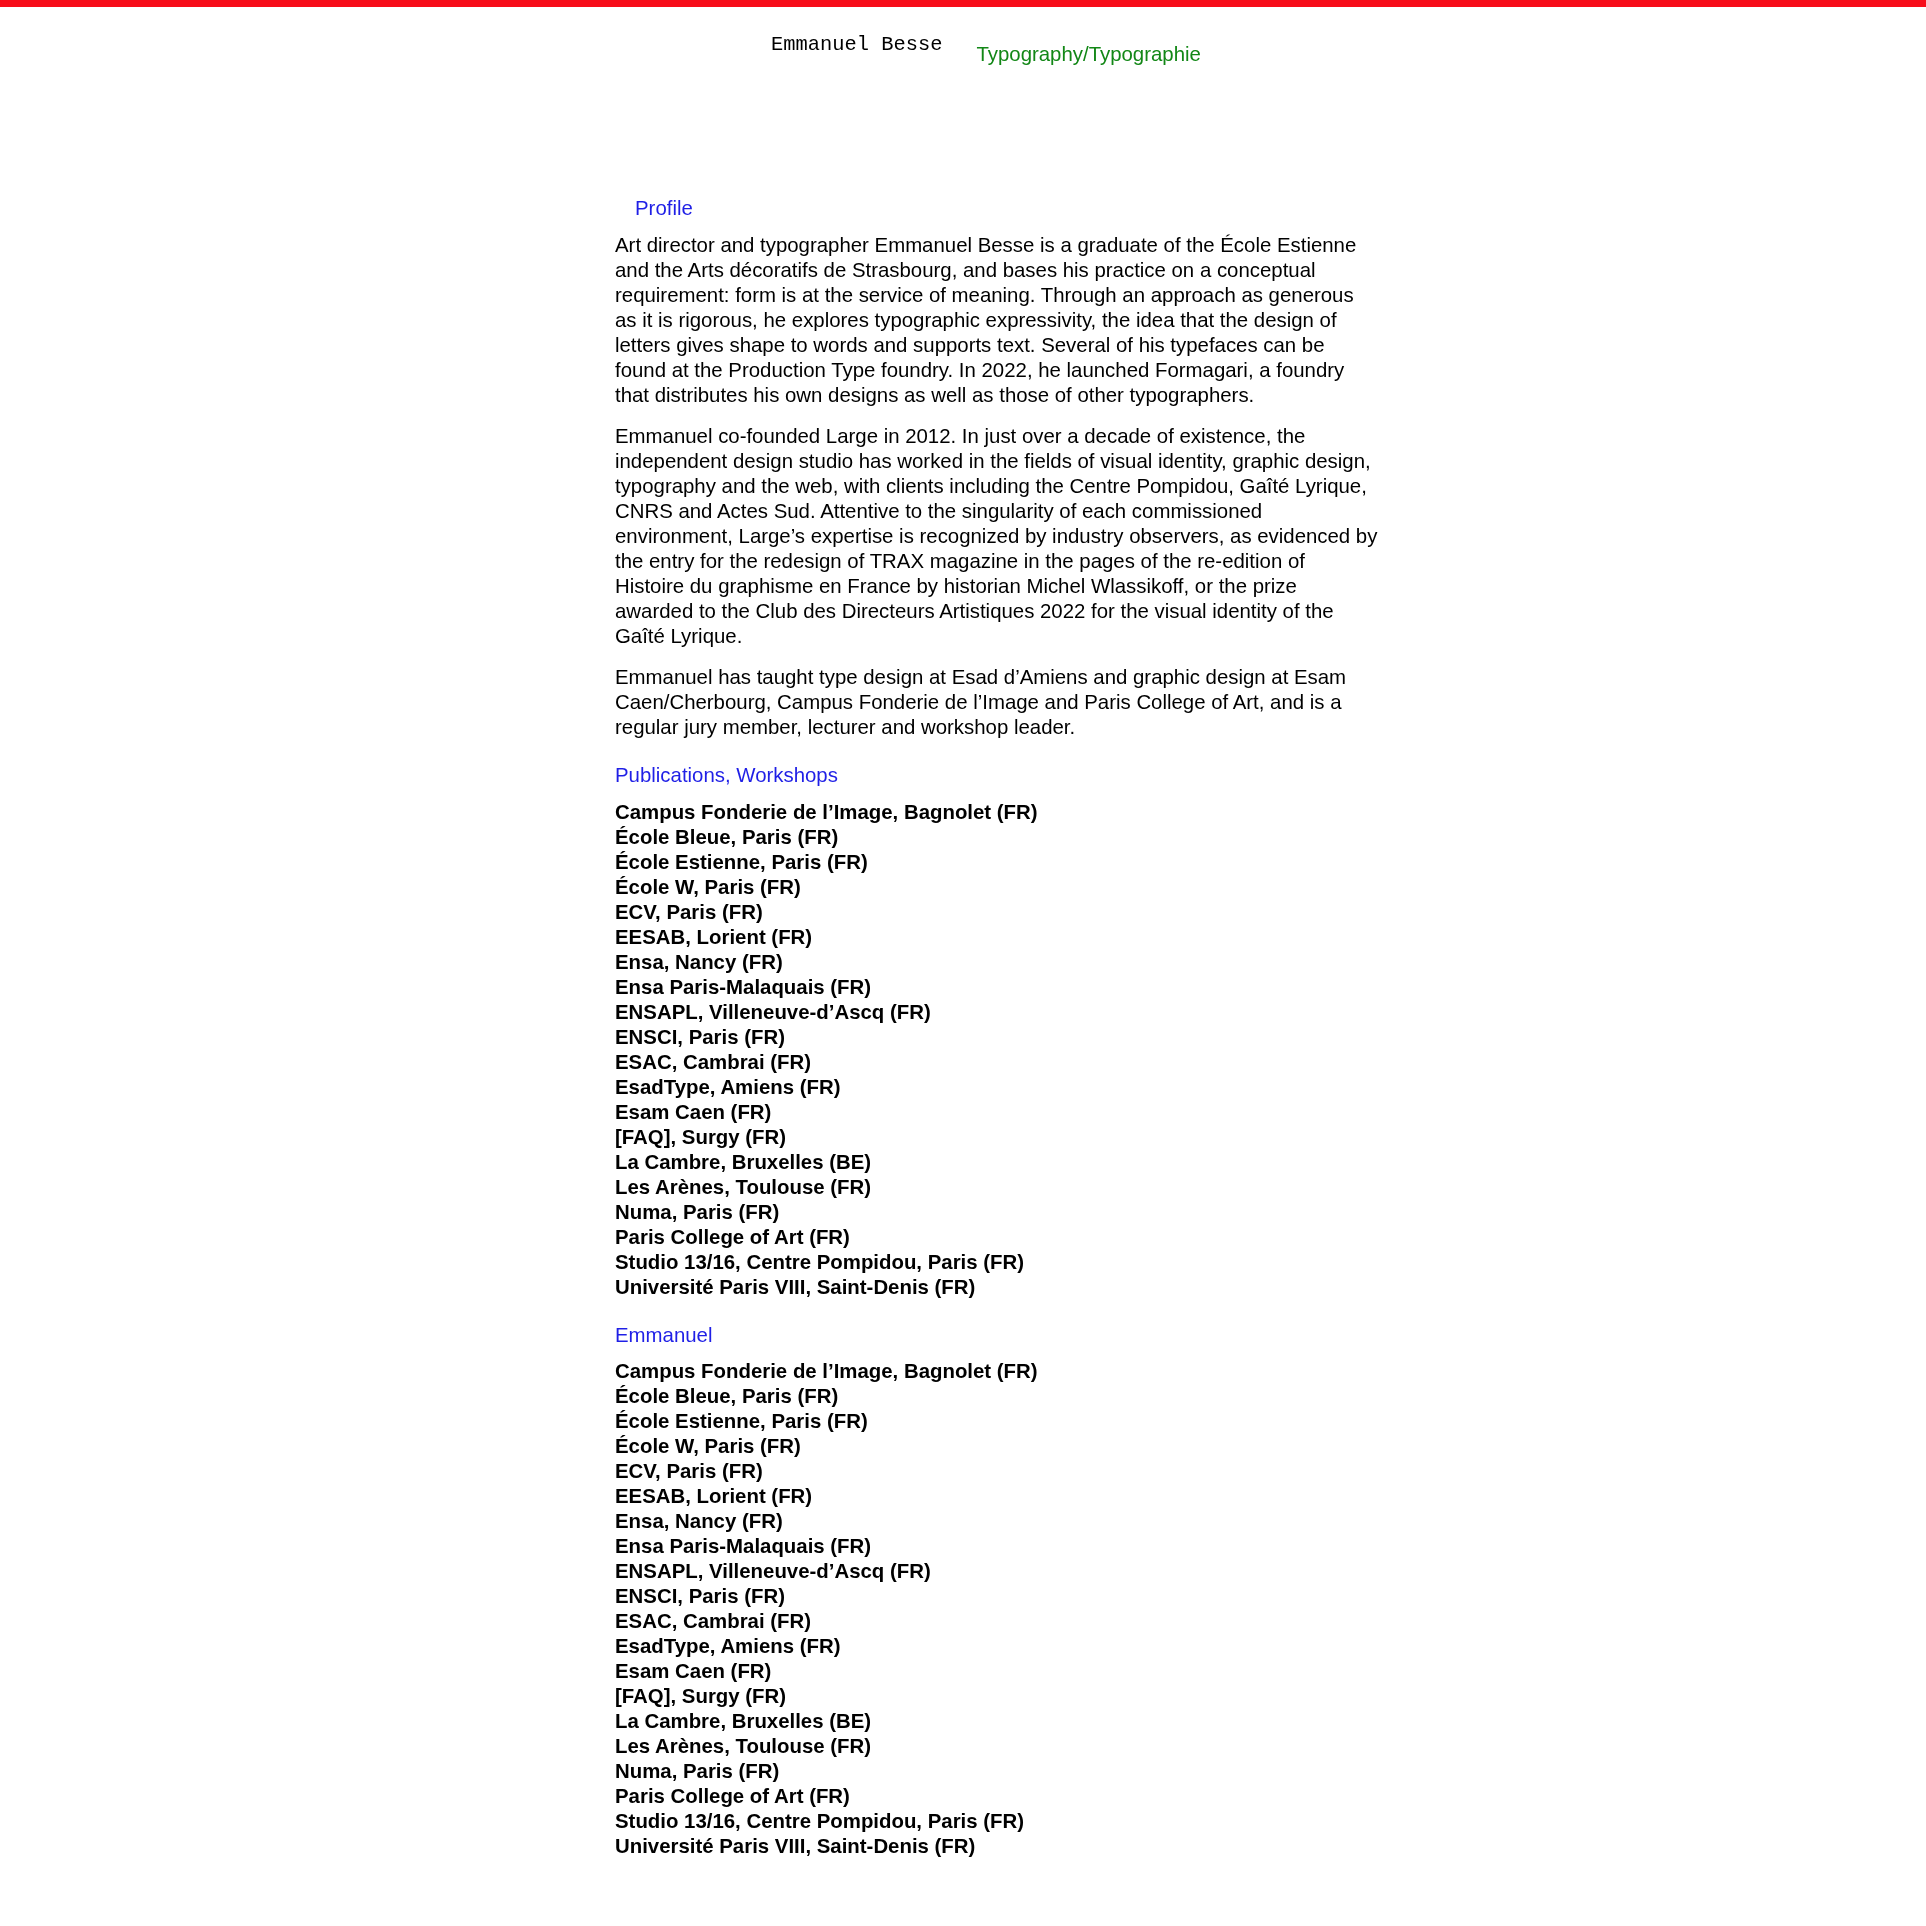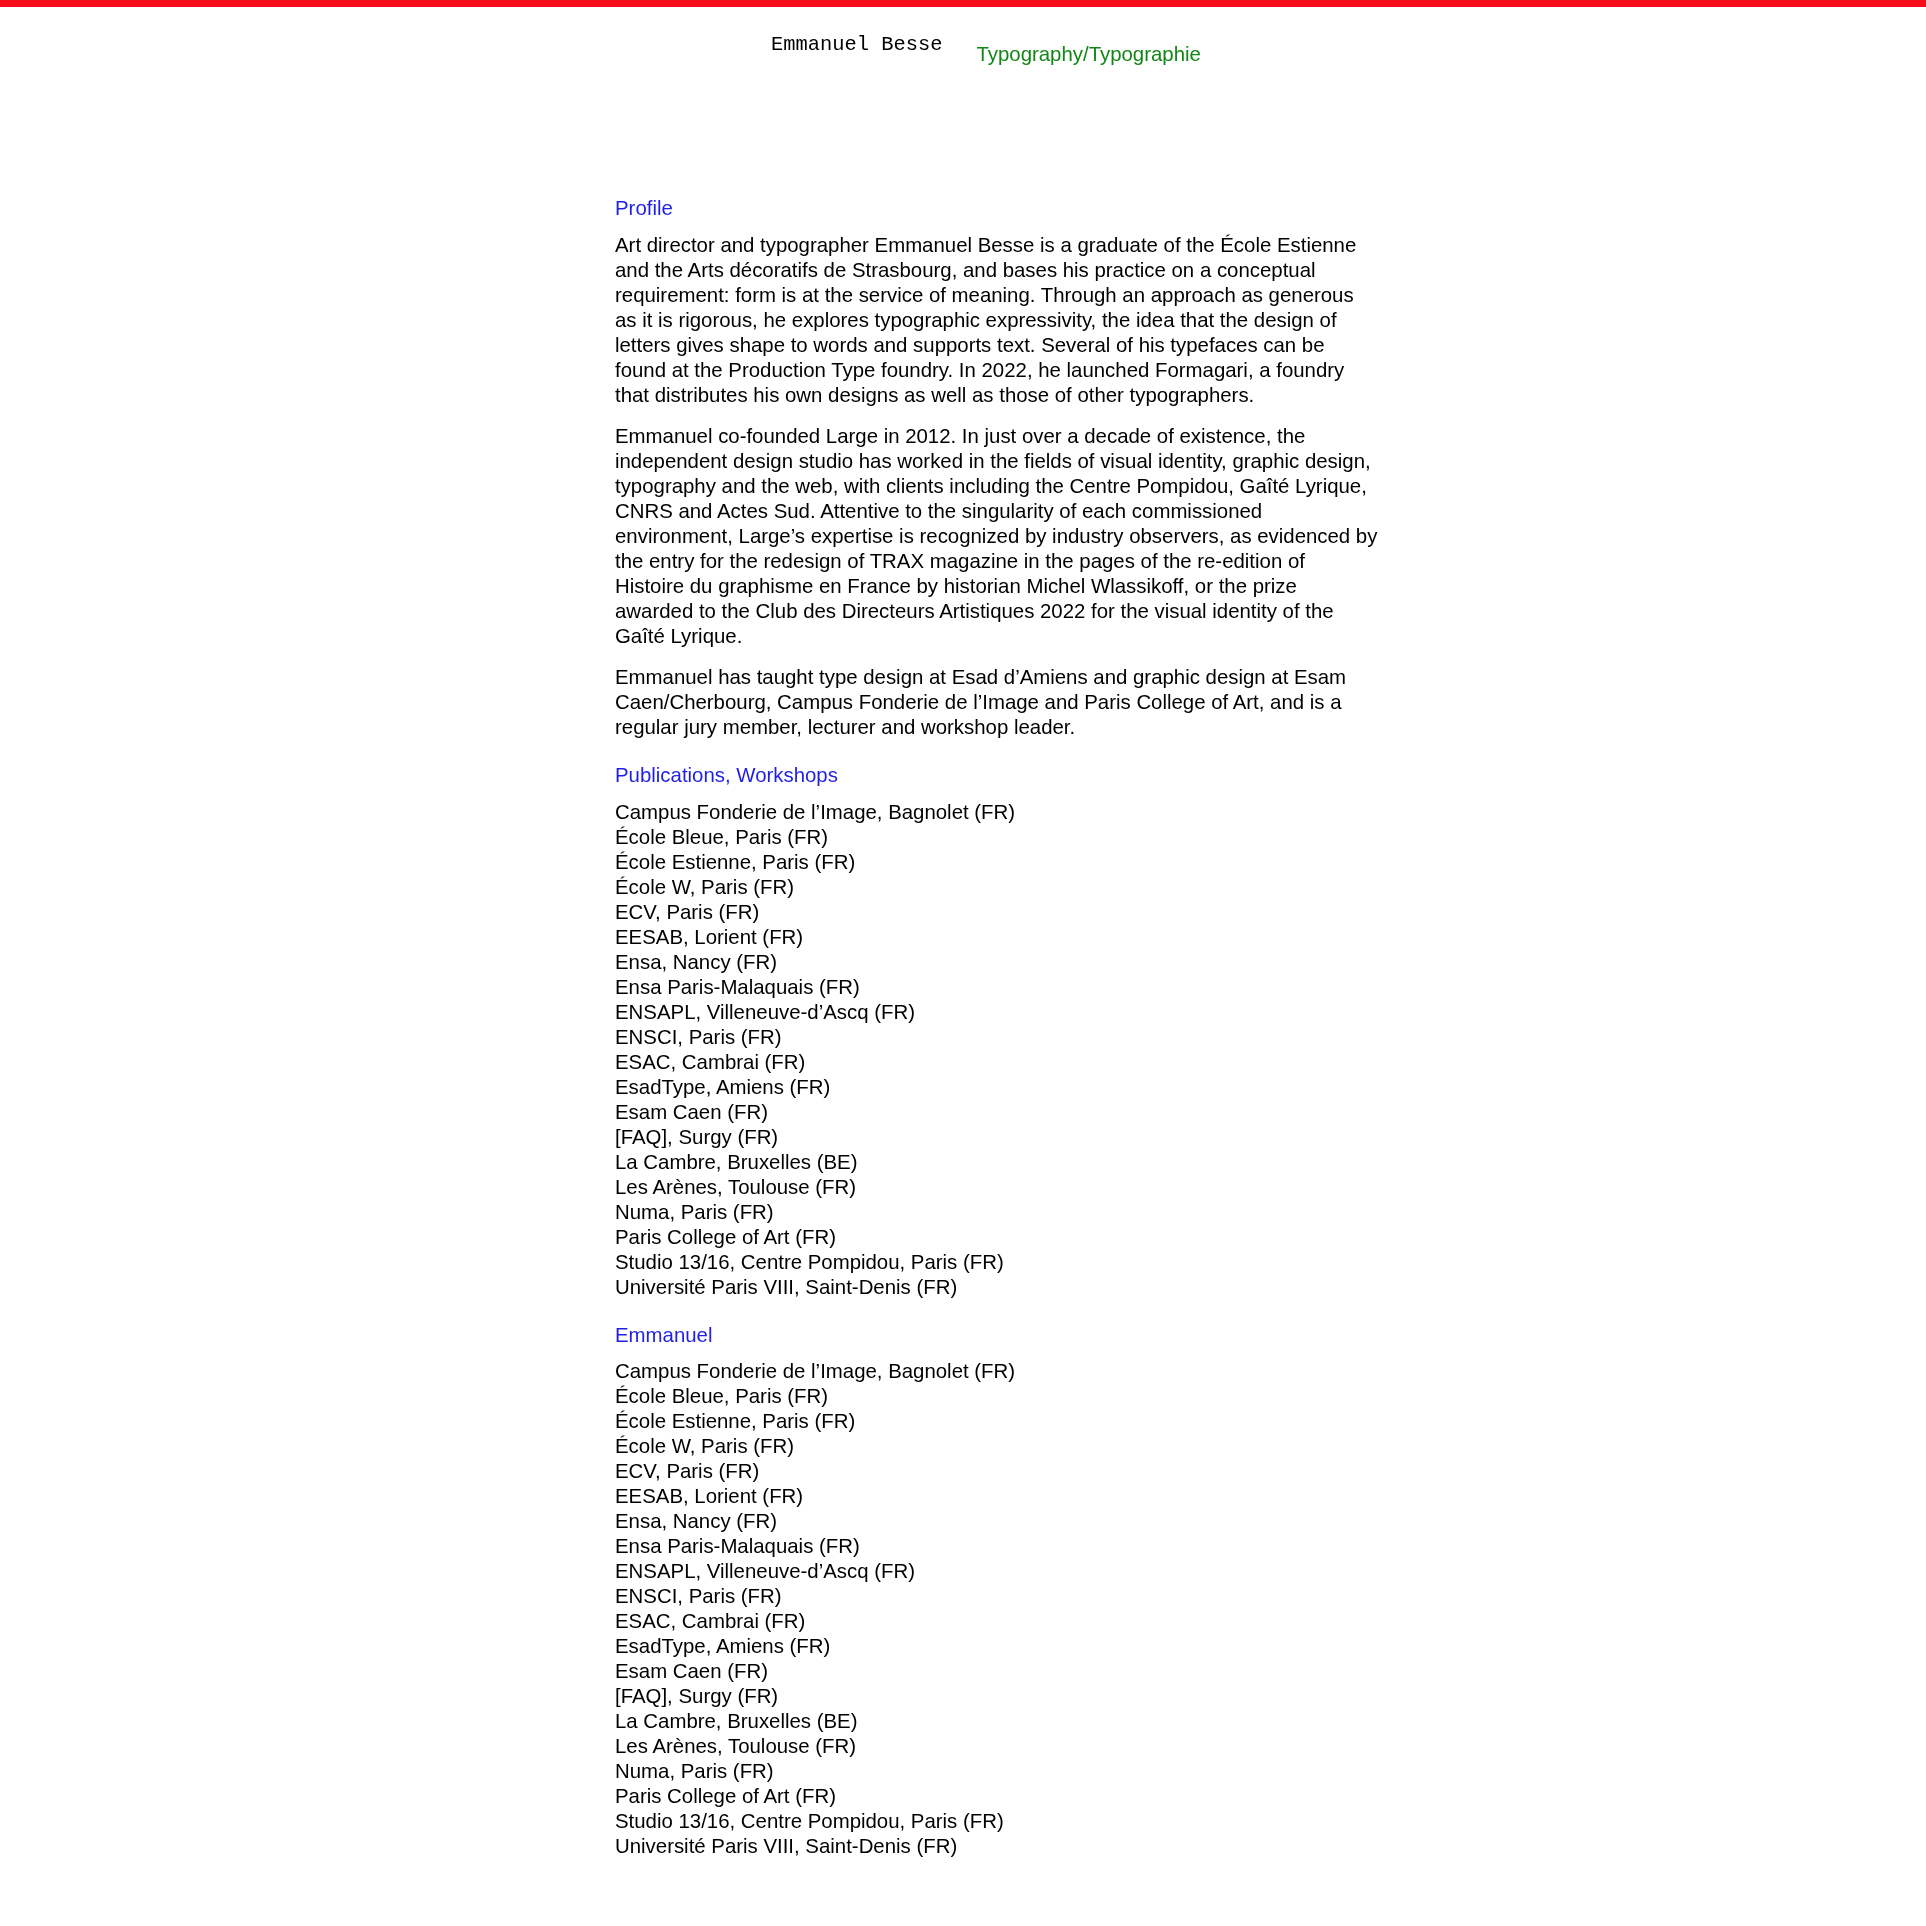--- a/index.html
+++ b/index.html
@@ -37,23 +37,23 @@
     font-size: 20.4px;
     line-height: 25px;
   }
   .hd {
     font-size: 20.4px;
     line-height: 25px;
     font-weight: 400;
     color: var(--accent-blue, #1f1fe6);
     margin: 23px 0 11.6px 0;
   }
-  .hd:first-child { margin-top: 0; }
+  .hd:first-child { margin-top: 0; margin-left: 20px; }
   .main p { margin: 12px 0 16px 0; }
-  .list { margin: 0; }
+  .list { margin: 0; font-weight: bold; }
   .list-line { line-height: 25px; }
 </style>
 </head>
 <body>
 
 <div class="topbar"></div>
 
 <header class="header">
   <a class="site-title">Emmanuel Besse</a>
   <a class="lang">Typography/Typographie</a>

